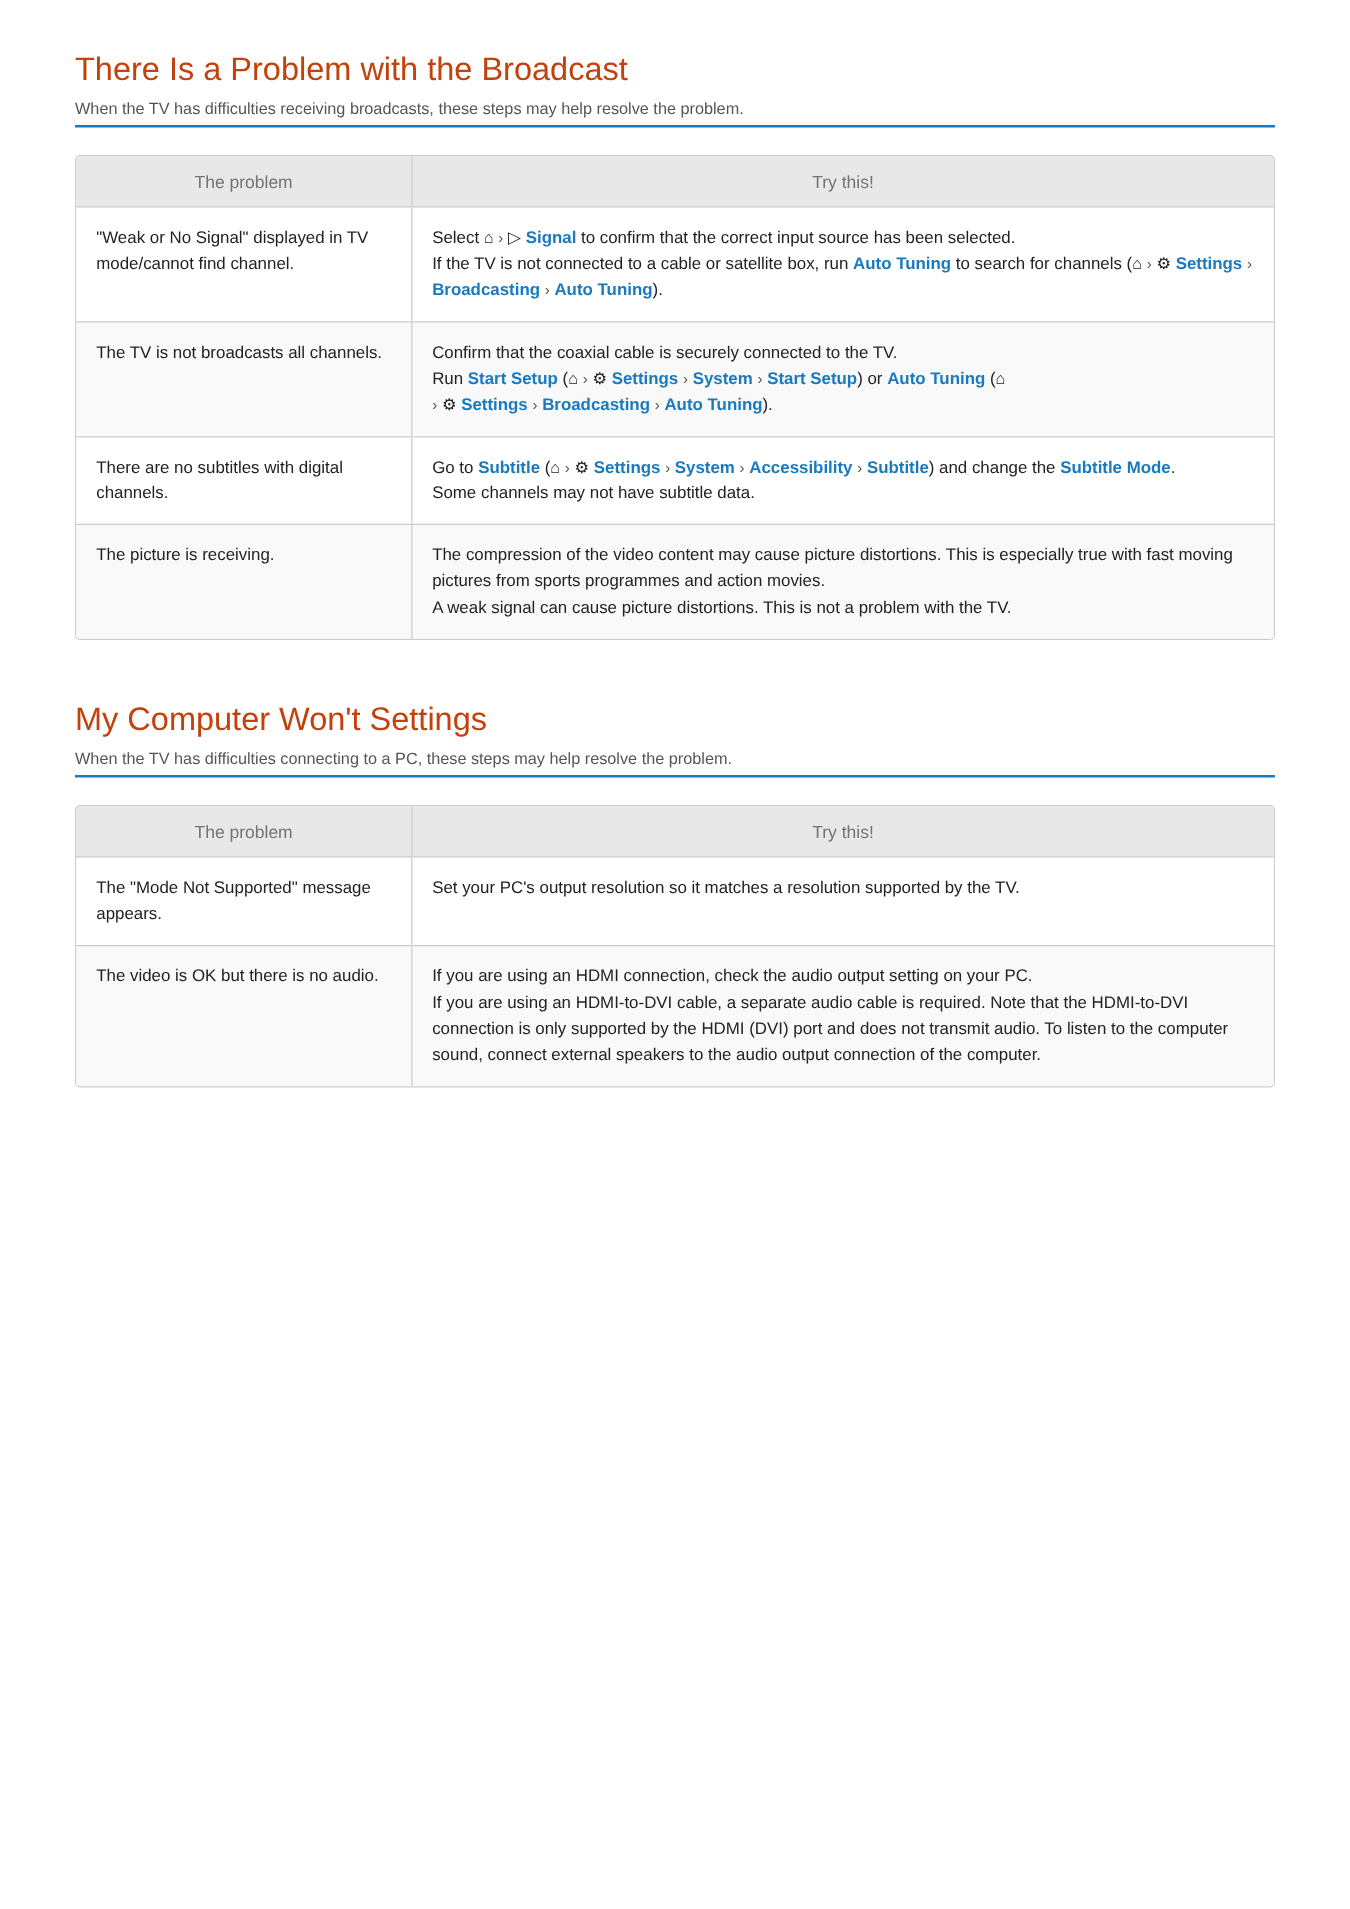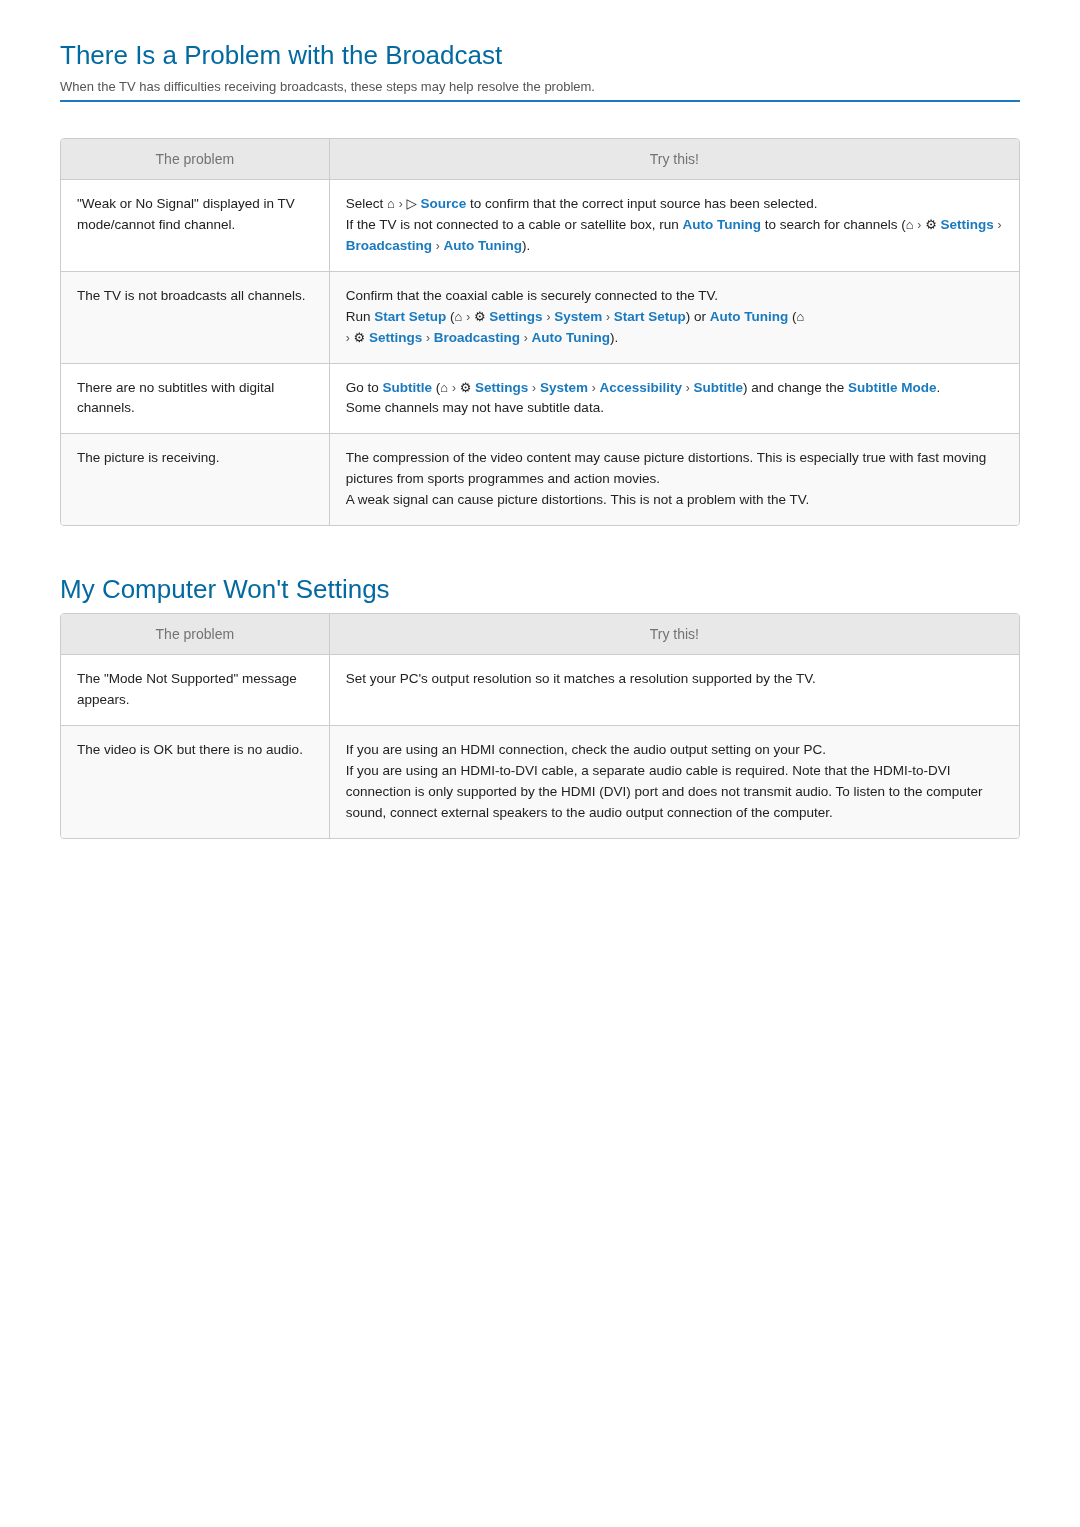--- a/index.html
+++ b/index.html
@@ -7,27 +7,27 @@
       background: #ffffff;
       font-family: 'Segoe UI', Arial, sans-serif;
       font-size: 14px;
       color: #222;
       padding: 40px 60px;
       max-width: 1080px;
     }
     .section-title {
       font-size: 26px;
       font-weight: 400;
-      color: #0369a1;
+      color: #c2410c;
       margin-bottom: 8px;
     }
     .section-subtitle {
       font-size: 13px;
       color: #555;
-      margin-bottom: 36px;
+      margin-bottom: 22px;
       border-bottom: 2px solid #1a7abf;
       padding-bottom: 6px;
     }
     .table-wrap {
       border: 1px solid #ccc;
       border-radius: 4px;
       overflow: hidden;
       margin-bottom: 48px;
     }
     table {
@@ -79,21 +79,21 @@
       <tr>
         <th class="col-problem">The problem</th>
         <th class="col-try">Try this!</th>
       </tr>
     </thead>
     <tbody>
 
       <tr>
         <td class="col-problem">"Weak or No Signal" displayed in TV mode/cannot find channel.</td>
         <td class="col-try">
-          Select <span class="home-icon">⌂</span> <span class="chevron">›</span> <span>▷</span> <span class="bold-link">Source</span> to confirm that the correct input source has been selected.<br>
+          Select <span class="home-icon">⌂</span> <span class="chevron">›</span> <span>▷</span> <span class="bold-link">Signal</span> to confirm that the correct input source has been selected.<br>
           If the TV is not connected to a cable or satellite box, run <span class="bold-link">Auto Tuning</span> to search for channels (<span class="home-icon">⌂</span> <span class="chevron">›</span> <span class="gear-icon">⚙</span> <span class="bold-link">Settings</span> <span class="chevron">›</span> <span class="bold-link">Broadcasting</span> <span class="chevron">›</span> <span class="bold-link">Auto Tuning</span>).
         </td>
       </tr>
 
       <tr>
         <td class="col-problem">The TV is not broadcasts all channels.</td>
         <td class="col-try">
           Confirm that the coaxial cable is securely connected to the TV.<br>
           Run <span class="bold-link">Start Setup</span> (<span class="home-icon">⌂</span> <span class="chevron">›</span> <span class="gear-icon">⚙</span> <span class="bold-link">Settings</span> <span class="chevron">›</span> <span class="bold-link">System</span> <span class="chevron">›</span> <span class="bold-link">Start Setup</span>) or <span class="bold-link">Auto Tuning</span> (<span class="home-icon">⌂</span><br>
           <span class="chevron">›</span> <span class="gear-icon">⚙</span> <span class="bold-link">Settings</span> <span class="chevron">›</span> <span class="bold-link">Broadcasting</span> <span class="chevron">›</span> <span class="bold-link">Auto Tuning</span>).
@@ -115,20 +115,21 @@
           A weak signal can cause picture distortions. This is not a problem with the TV.
         </td>
       </tr>
 
     </tbody>
   </table>
 </div>
 
 <div class="second-section">
   <h1 class="section-title">My Computer Won't Settings</h1>
+  <p class="section-subtitle">When the TV has difficulties connecting to a PC, these steps may help resolve the problem.</p>
 
   <div class="table-wrap">
     <table>
       <thead>
         <tr>
           <th class="col-problem">The problem</th>
           <th class="col-try">Try this!</th>
         </tr>
       </thead>
       <tbody>

